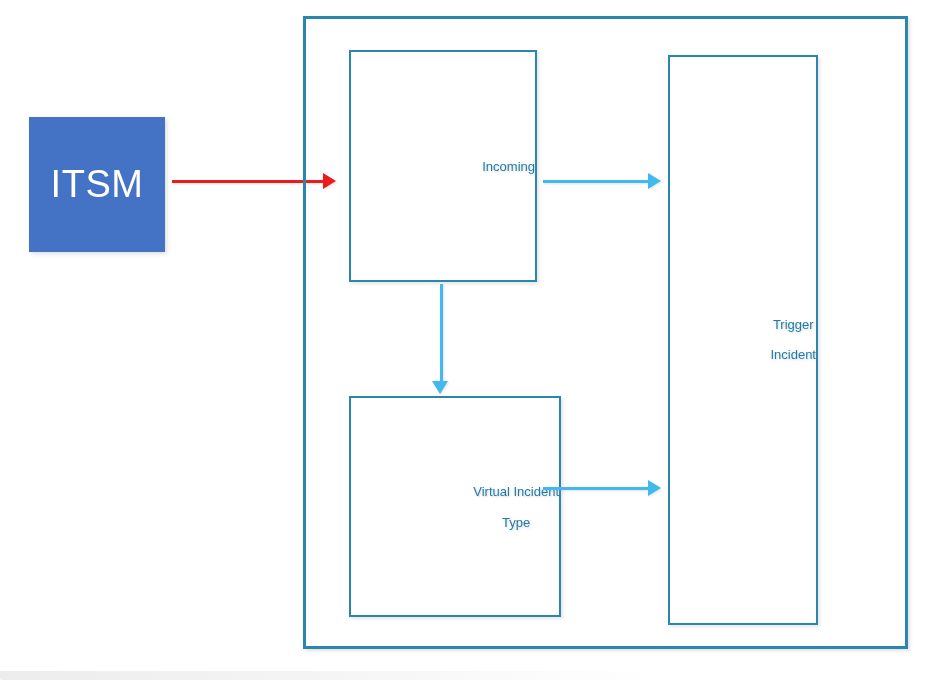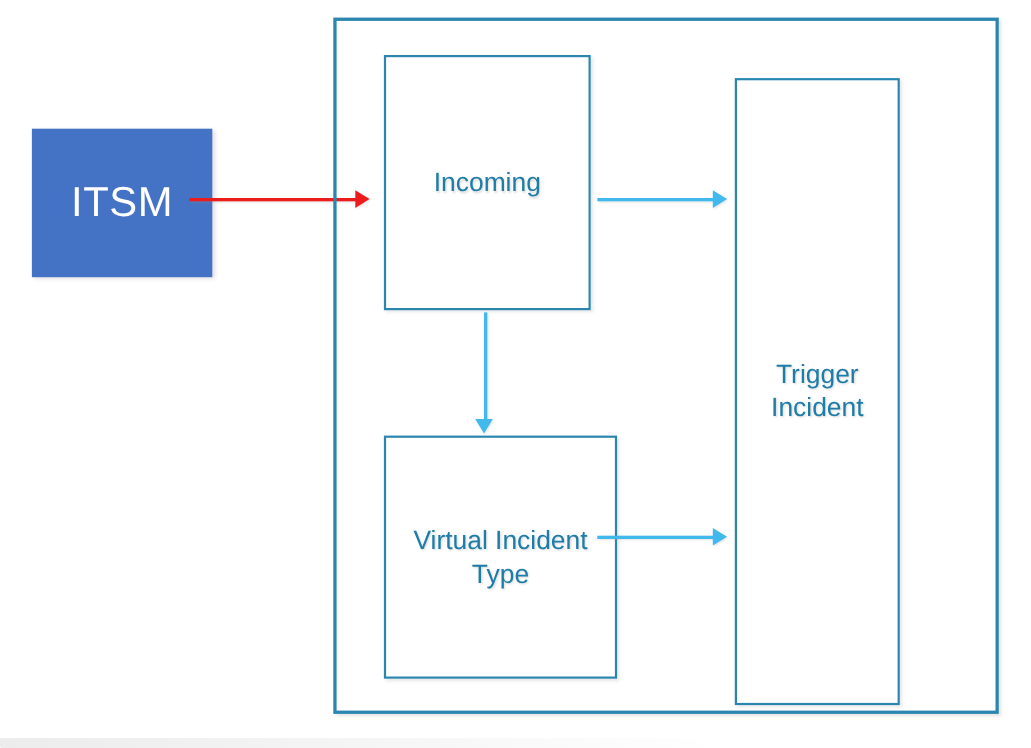--- a/index.html
+++ b/index.html
@@ -13,21 +13,21 @@
     width: 937px;
     height: 680px;
     background: var(--canvas-bg, #ffffff);
     overflow: hidden;
   }
 
   
   .itsm-node {
     position: absolute;
     left: 29px; top: 117px;
-    width: 164px; height: 135px;
+    width: 136px; height: 135px;
     background: var(--itsm-fill, #4472C4);
     color: var(--itsm-text, #ffffff);
     display: flex; align-items: center; justify-content: center;
     font-size: 38px;
     letter-spacing: 0.5px;
     box-shadow: 2px 2px 4px rgba(130,130,130,0.25);
   }
 
   
   .group-box {
@@ -39,32 +39,32 @@
     background: transparent;
     box-shadow: 2px 2px 3px rgba(140,140,140,0.25);
   }
 
   
   .node {
     position: absolute;
     border: 2px solid var(--node-border, #2B86AF);
     box-sizing: border-box;
     background: #ffffff;
-    display: flex; align-items: center; justify-content: center;
+    display: flex; align-items: center; justify-content: flex-end;
     text-align: center;
     color: var(--node-text, #1E7CA8);
-    font-size: 24px;
+    font-size: 13px;
     line-height: 31px;
     box-shadow: 2px 2px 3px rgba(140,140,140,0.22);
   }
   .node .label { text-shadow: 1px 1px 2px rgba(140,140,140,0.35); }
 
   .node-incoming { left: 349px; top: 50px;  width: 188px; height: 232px; }
   .node-virtual  { left: 349px; top: 396px; width: 212px; height: 221px; }
-  .node-trigger  { left: 668px; top: 71px;  width: 150px; height: 570px; line-height: 30px; }
+  .node-trigger  { left: 668px; top: 55px;  width: 150px; height: 570px; line-height: 30px; }
 
   
   .arrow { position: absolute; }
   .arrow .shaft-h { position: absolute; height: 3px; top: 0; left: 0; }
   .arrow .shaft-v { position: absolute; width: 3px; top: 0; left: 0; }
   .head-right {
     position: absolute; width: 0; height: 0;
     border-top: 8px solid transparent;
     border-bottom: 8px solid transparent;
     border-left: 13px solid;

